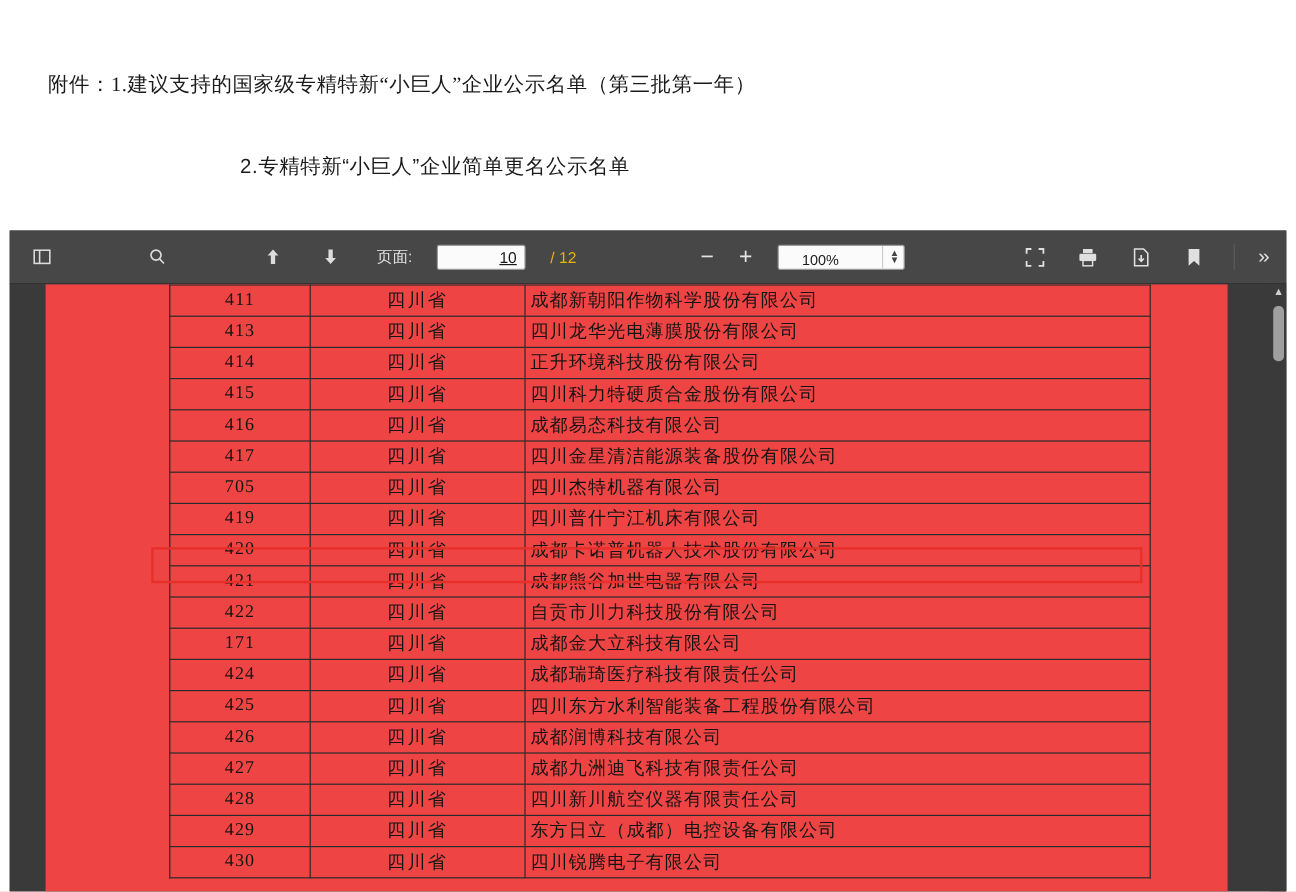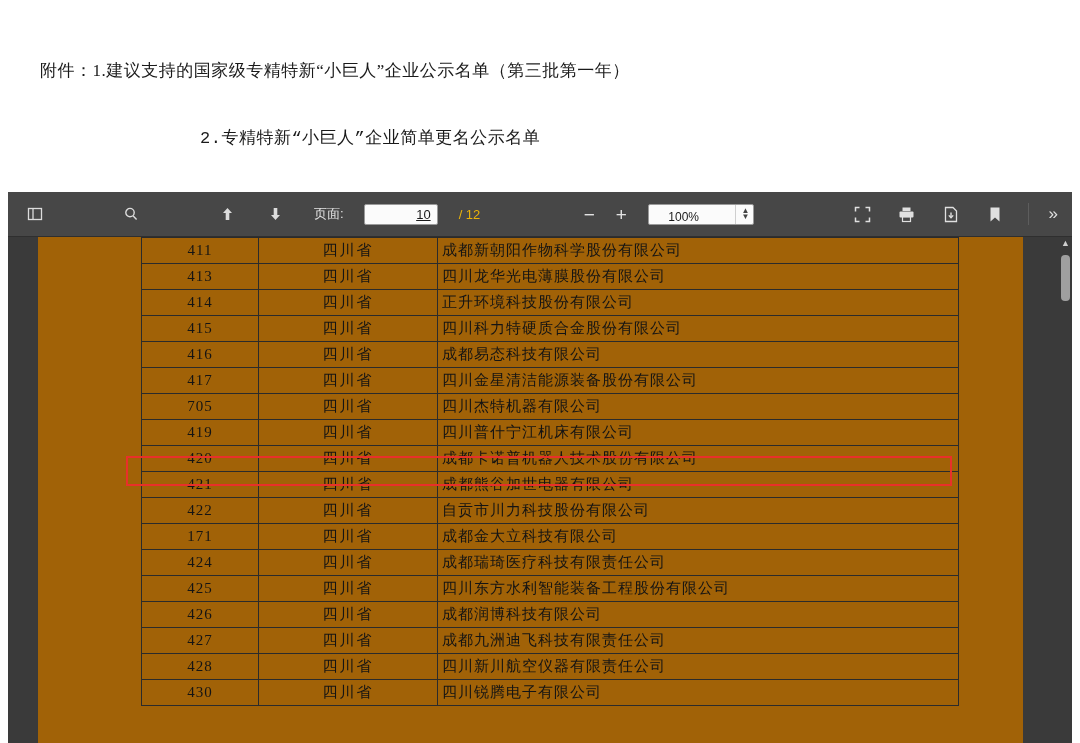--- a/index.html
+++ b/index.html
@@ -23,21 +23,21 @@
   }
   .doc-line-1 {
     font-family: "Liberation Serif", serif;
     font-size: 17px;
     line-height: 26px;
     margin-left: 40px;
     letter-spacing: 0.5px;
     white-space: nowrap;
   }
   .doc-line-2 {
-    font-family: Liberation Mono, monospace;
+    font-family: Liberation Sans, sans-serif;
     font-size: 17px;
     line-height: 26px;
     margin-left: 200px;
     margin-top: 42px;
     letter-spacing: 0.5px;
     white-space: nowrap;
   }
 
   
   .pdf-viewer {
@@ -172,21 +172,21 @@
     position: relative;
     height: 507px;
     background: #3a3a3a;
   }
   .pdf-page {
     position: absolute;
     left: 30px;
     top: 0;
     width: 985px;
     height: 507px;
-    background: #a16207;
+    background: #ef4444;
     overflow: hidden;
   }
   .scroll-track {
     position: absolute;
     right: 0;
     top: 0;
     width: 14px;
     height: 507px;
     background: #3a3a3a;
   }
@@ -412,20 +412,25 @@
               <td class="c-id">427</td>
               <td class="c-prov">四川省</td>
               <td class="c-name">成都九洲迪飞科技有限责任公司</td>
             </tr>
             <tr>
               <td class="c-id">428</td>
               <td class="c-prov">四川省</td>
               <td class="c-name">四川新川航空仪器有限责任公司</td>
             </tr>
             <tr>
+              <td class="c-id">429</td>
+              <td class="c-prov">四川省</td>
+              <td class="c-name">东方日立（成都）电控设备有限公司</td>
+            </tr>
+            <tr>
               <td class="c-id">430</td>
               <td class="c-prov">四川省</td>
               <td class="c-name">四川锐腾电子有限公司</td>
             </tr>
 
           </tbody>
         </table>
       </div>
       <div class="hl-box"></div>
     </div>

